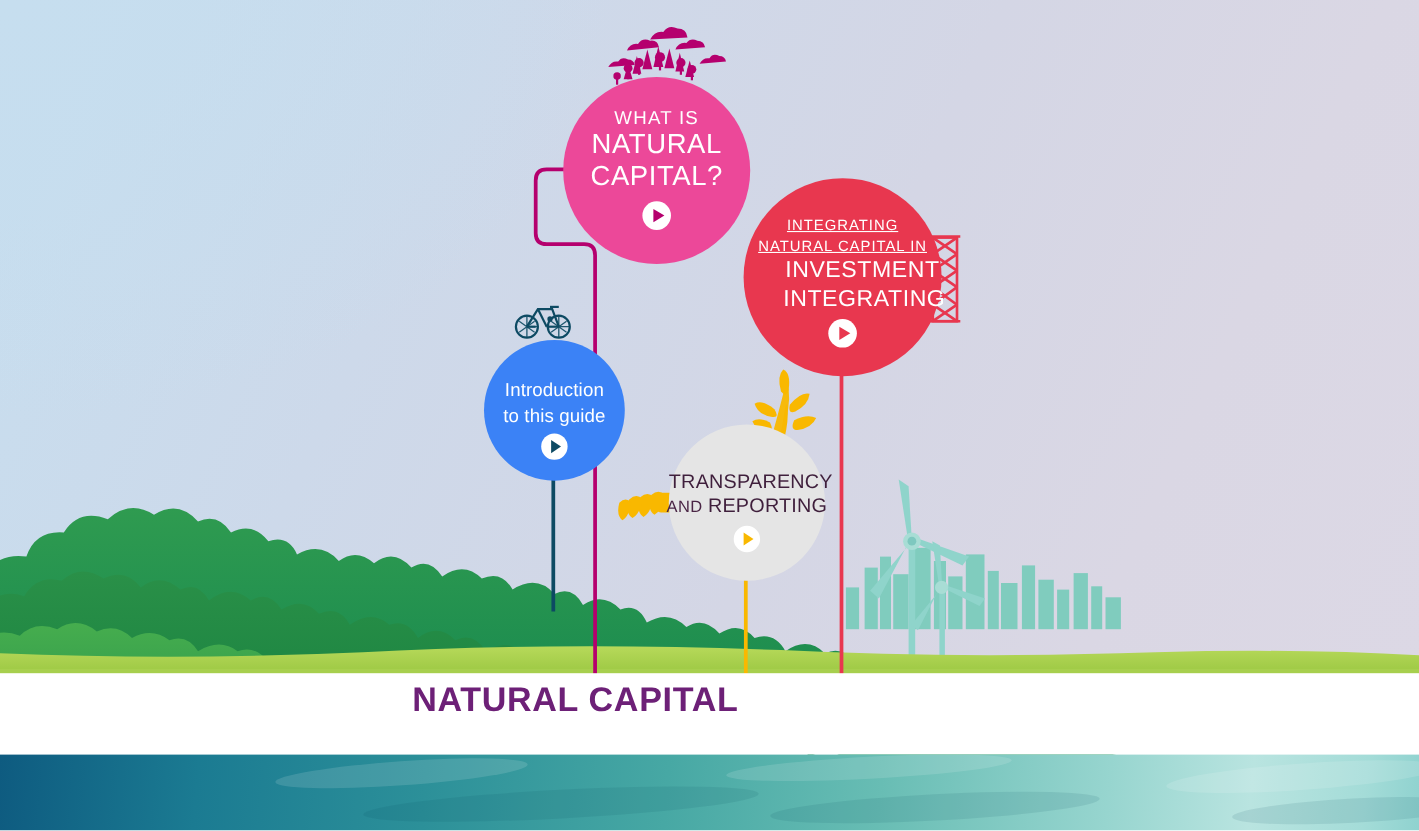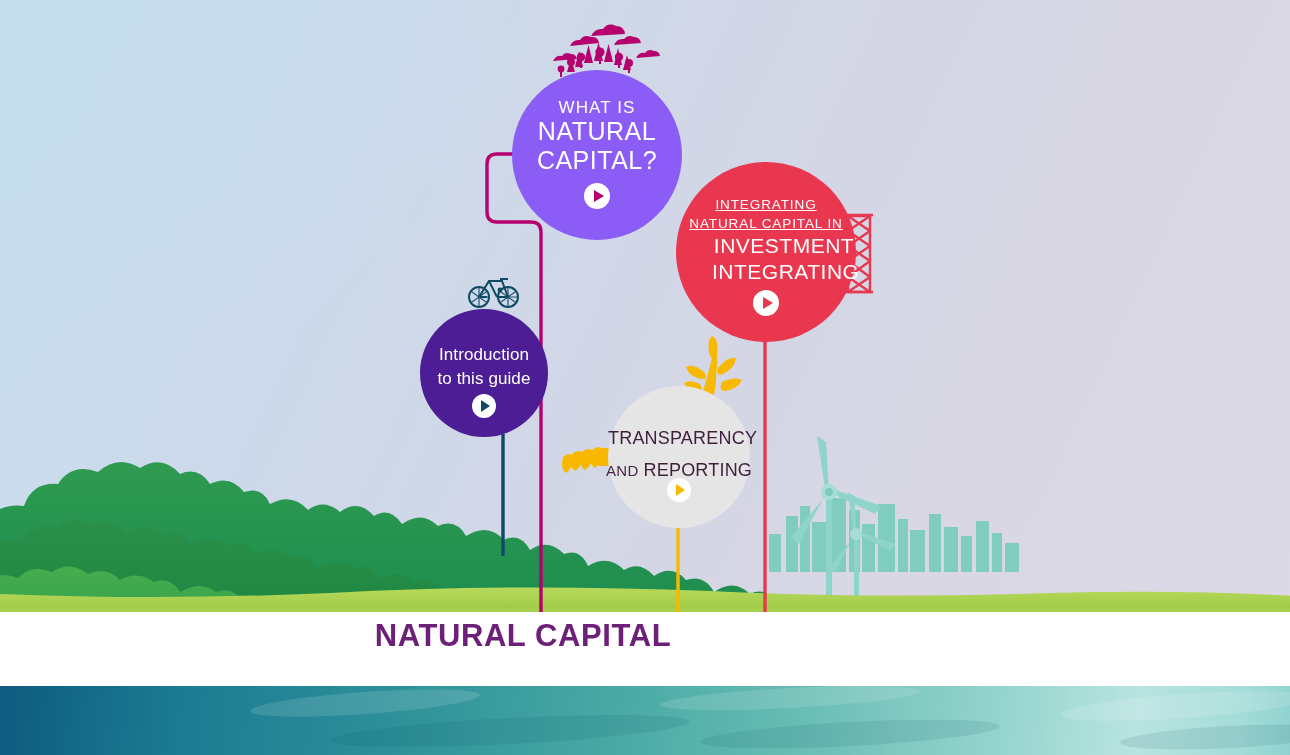--- a/index.html
+++ b/index.html
@@ -66,52 +66,52 @@
     position:absolute;left:50%;transform:translateX(-50%);
   }
   .play .tri{
     width:0;height:0;margin-left:3px;
     border-top:6.5px solid transparent;border-bottom:6.5px solid transparent;
     border-left:10px solid currentColor;
   }
 
   
   #node-what{
-    left:512px;top:70px;width:170px;height:170px;background:#8b5cf6;
+    left:512px;top:70px;width:170px;height:170px;background:#ec4899;
     padding-top:28px;
   }
   #node-what .play{top:113px;color:#b5006e;}
 
   #node-invest{
     left:676px;top:162px;width:180px;height:180px;background:#e8374f;
     padding-top:34px;
   }
   #node-invest .line-sm{font-size:13.5px;letter-spacing:0.9px;line-height:1.38;text-decoration:underline;}
   #node-invest .line-lg{font-size:21px;line-height:1.22;padding-left:36px;}
   #node-invest .play{top:128px;color:#e8374f;}
 
   #node-intro{
-    left:420px;top:309px;width:128px;height:128px;background:#4c1d95;
+    left:440px;top:309px;width:128px;height:128px;background:#3b82f6;
     padding-top:34px;
   }
   #node-intro .line-sm{font-size:17px;letter-spacing:0.1px;line-height:1.42;font-weight:normal;}
   #node-intro .play{top:85px;color:#0d4a63;width:24px;height:24px;}
   #node-intro .play .tri{border-top-width:6px;border-bottom-width:6px;border-left-width:9px;margin-left:2.5px;}
 
   #node-trans{
     left:608px;top:386px;width:142px;height:142px;background:#e5e5e5;
     padding-top:42px;
   }
   #node-trans .txt{color:#4a2545;}
   #node-trans .line-sm{font-size:15px;letter-spacing:0.3px;color:#4a2545;}
   #node-trans .line-lg{font-size:18px;letter-spacing:0.2px;color:#3f1f3c;}
   #node-trans .play{top:92px;color:#f9b800;width:24px;height:24px;}
   #node-trans .play .tri{border-top-width:6px;border-bottom-width:6px;border-left-width:9px;margin-left:2.5px;}
 
-  .trans-row{display:flex;align-items:baseline;justify-content:center;gap:5px;margin-top:11px;}
+  .trans-row{display:flex;align-items:baseline;justify-content:center;gap:5px;}
 
   
   .layer{position:absolute;left:0;top:0;}
   .ontop{z-index:6;}
 </style>
 </head>
 <body>
 
 <div id="stage">
 

